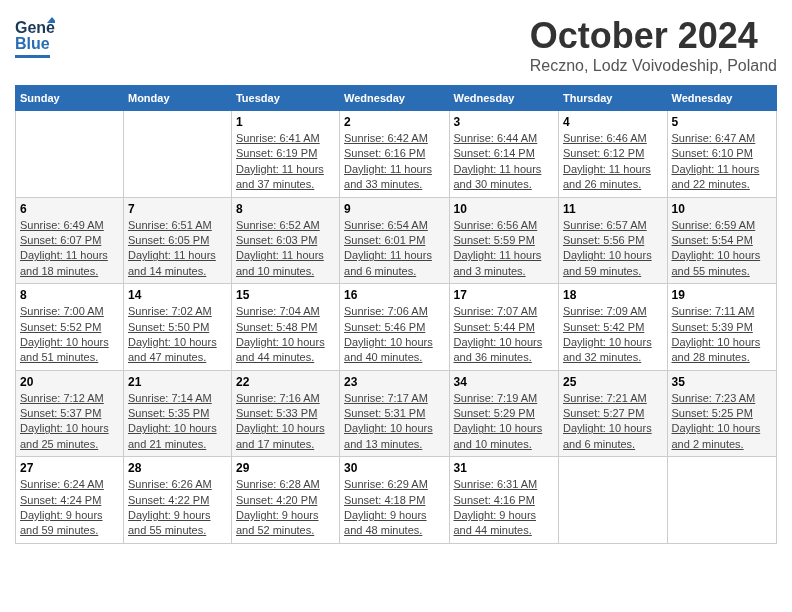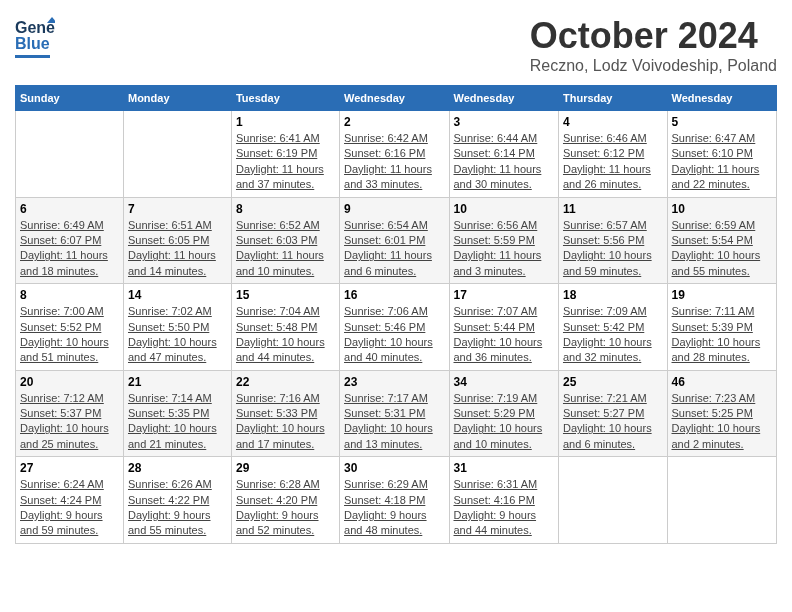--- a/index.html
+++ b/index.html
@@ -225,21 +225,21 @@
         </td>
         <td>
           <span class="day-number">34</span>
           <div class="day-info">Sunrise: 7:19 AM<br>Sunset: 5:29 PM<br>Daylight: 10 hours and 10 minutes.</div>
         </td>
         <td>
           <span class="day-number">25</span>
           <div class="day-info">Sunrise: 7:21 AM<br>Sunset: 5:27 PM<br>Daylight: 10 hours and 6 minutes.</div>
         </td>
         <td>
-          <span class="day-number">46</span>
+          <span class="day-number">35</span>
           <div class="day-info">Sunrise: 7:23 AM<br>Sunset: 5:25 PM<br>Daylight: 10 hours and 2 minutes.</div>
         </td>
       </tr>
       <tr>
         <td>
           <span class="day-number">27</span>
           <div class="day-info">Sunrise: 6:24 AM<br>Sunset: 4:24 PM<br>Daylight: 9 hours and 59 minutes.</div>
         </td>
         <td>
           <span class="day-number">28</span>

